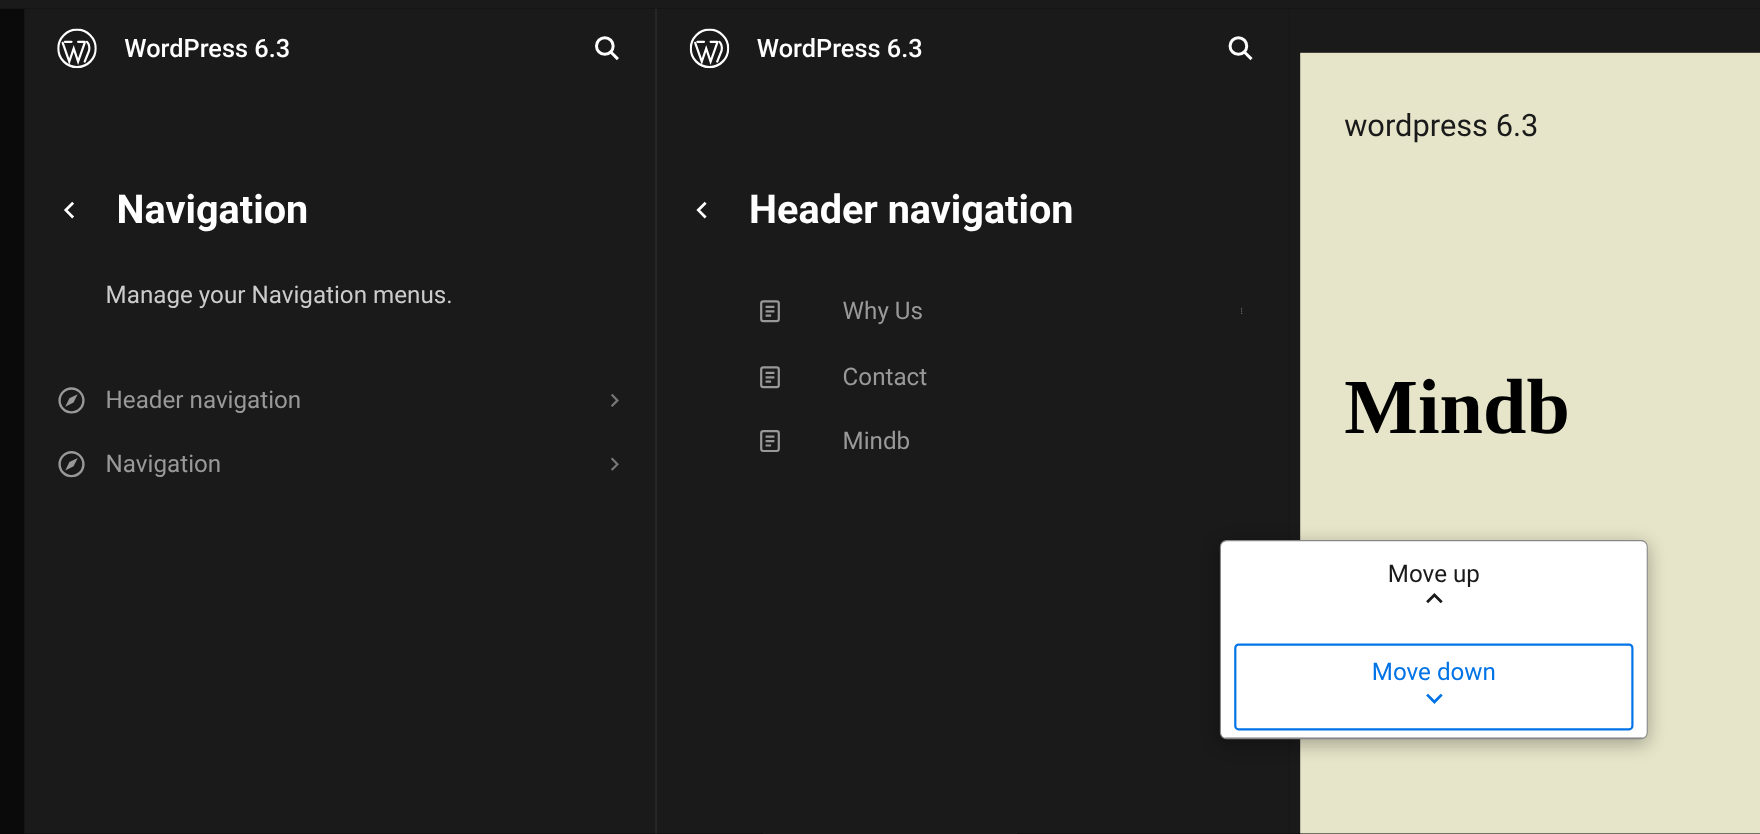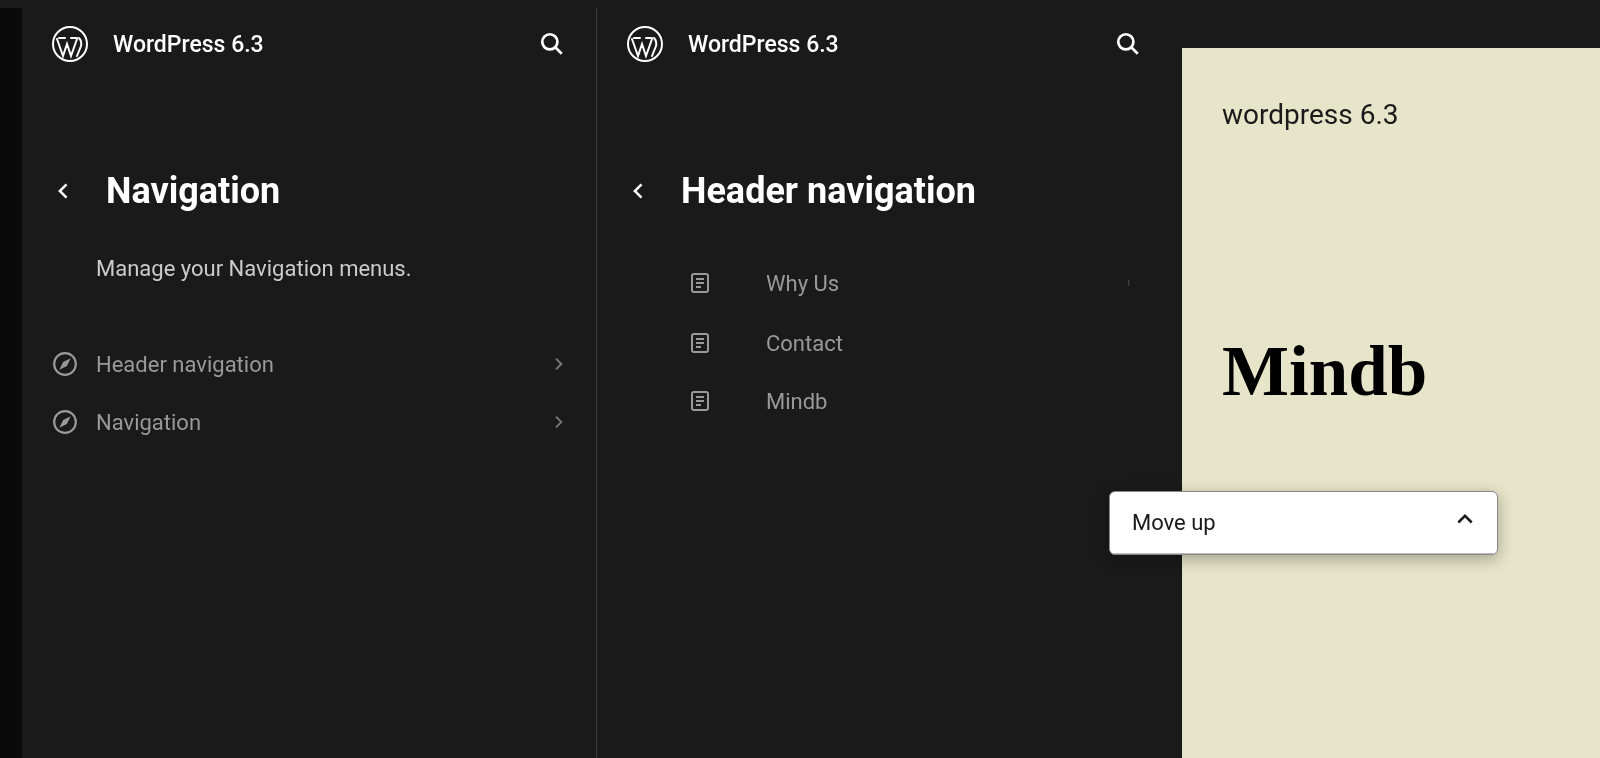--- a/index.html
+++ b/index.html
@@ -191,20 +191,21 @@
     overflow: hidden;
   }
   .dropdown-item {
     display: flex;
     align-items: center;
     justify-content: space-between;
     padding: 18px 22px;
     font-size: 22px;
     color: #1a1a1a;
     cursor: pointer;
+    flex-direction: column;
   }
   .dropdown-item.focused {
     border: 2px solid #0073e6;
     border-radius: 4px;
     margin: 6px 12px;
     padding: 12px 12px;
     color: #0073e6;
   }
   .dropdown-item.focused svg { stroke: #0073e6; }
   .dropdown-sep {
@@ -365,14 +366,22 @@
 
 <div class="dropdown">
   <div class="dropdown-item">
     <span>Move up</span>
     <span>
       <svg viewBox="0 0 24 24" width="20" height="20" fill="none" stroke="#1a1a1a" stroke-width="3">
           <polyline points="4 15 12 7 20 15"></polyline>
         </svg>
     </span>
   </div>
+  <div class="dropdown-item focused">
+    <span>Move down</span>
+    <span>
+      <svg viewBox="0 0 24 24" width="20" height="20" fill="none" stroke="#0073e6" stroke-width="3">
+          <polyline points="4 9 12 17 20 9"></polyline>
+        </svg>
+    </span>
+  </div>
   <div class="dropdown-sep"></div>
 </div>
 
 </body></html>

